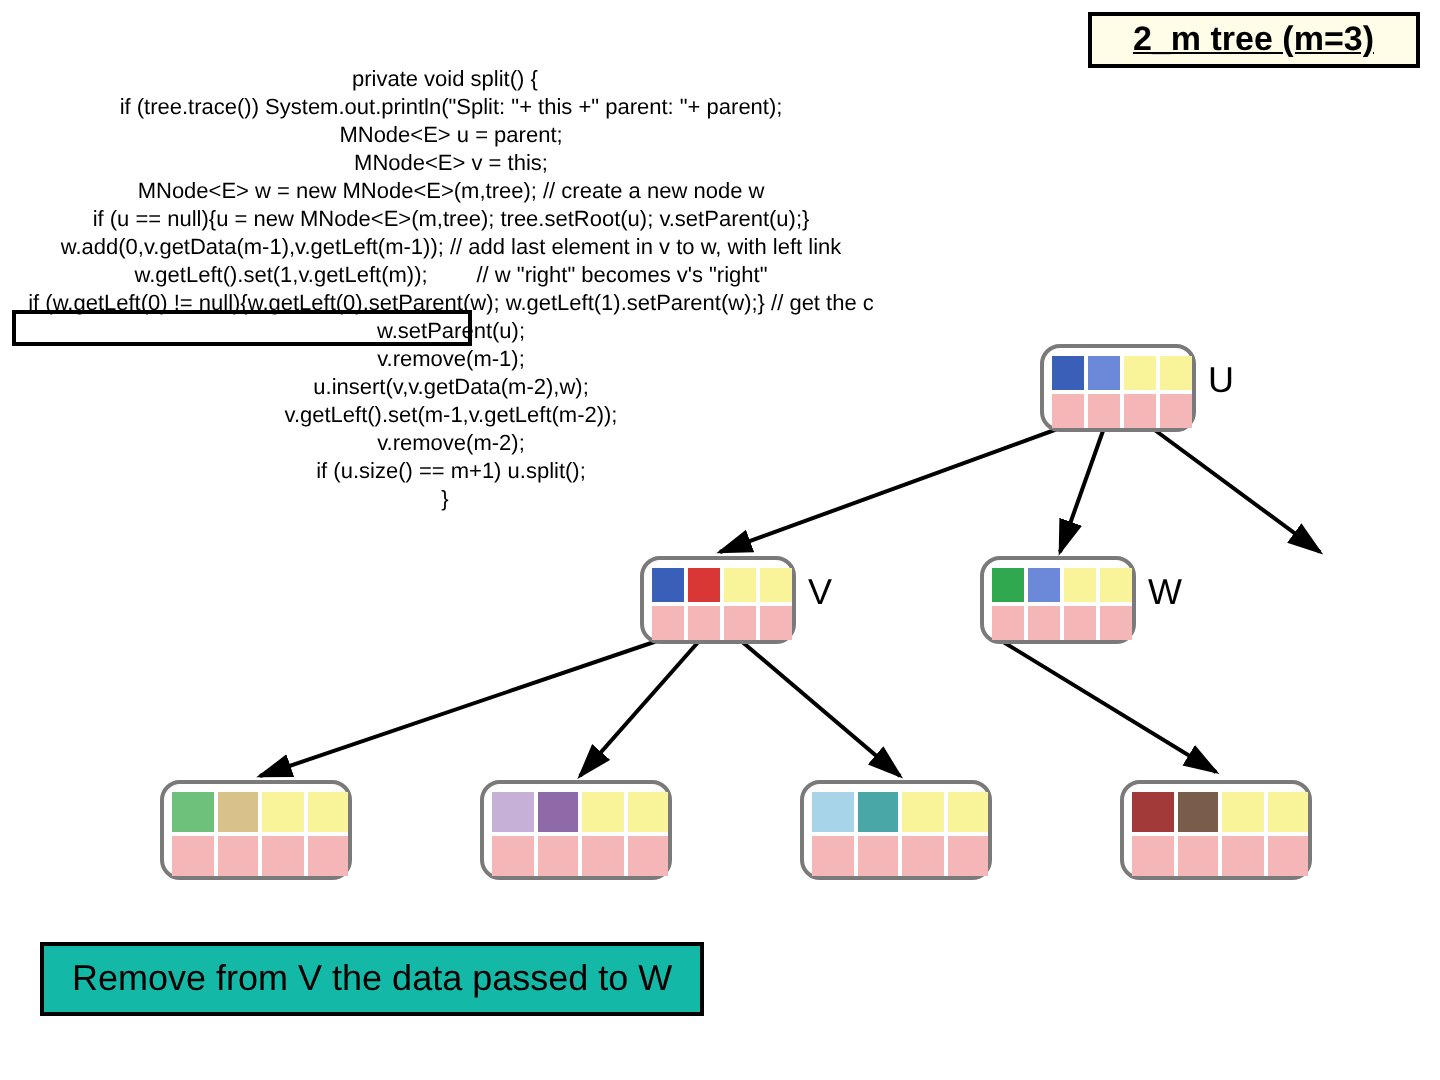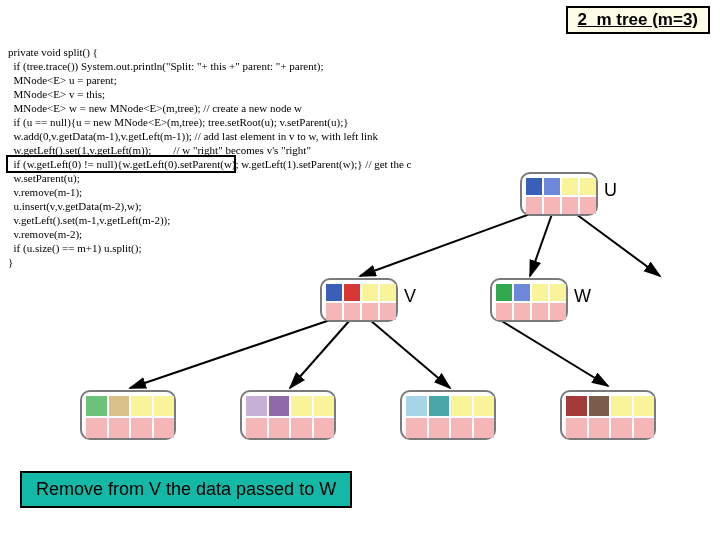--- a/index.html
+++ b/index.html
@@ -11,34 +11,35 @@
     font-family: Arial, sans-serif;
     position: relative;
     overflow: hidden;
   }
   .title-box {
     position: absolute;
     top: 6px;
     right: 10px;
     background: #fffde7;
     border: 2px solid #000;
-    padding: 2px 10px;
+    padding: 2px 21px;
     font-size: 17px;
     font-weight: bold;
   }
   .title-box .underline { text-decoration: underline; }
   .code-block {
     position: absolute;
-    top: 34px;
+    top: 22px;
     left: 8px;
-    font-family: Liberation Serif, serif;
+    font-family: Liberation Sans, sans-serif;
     font-size: 11px;
     line-height: 14px;
     white-space: pre;
     color: #000;
+    text-align: center;
   }
   .highlight-box {
     position: absolute;
     border: 2px solid #000;
     background: transparent;
   }
   .caption-box {
     position: absolute;
     bottom: 32px;
     left: 20px;

